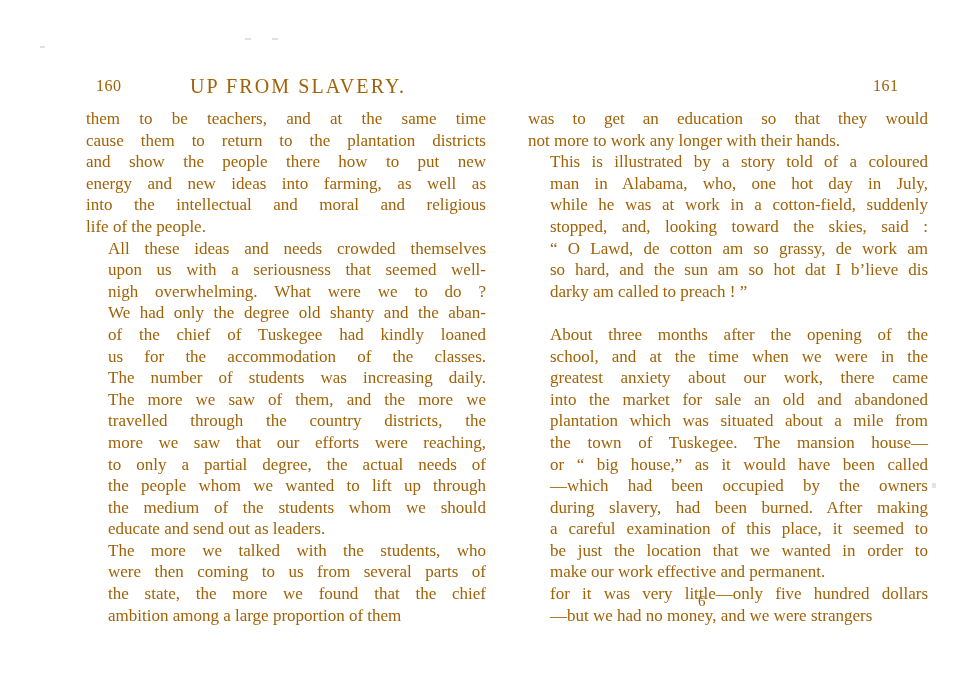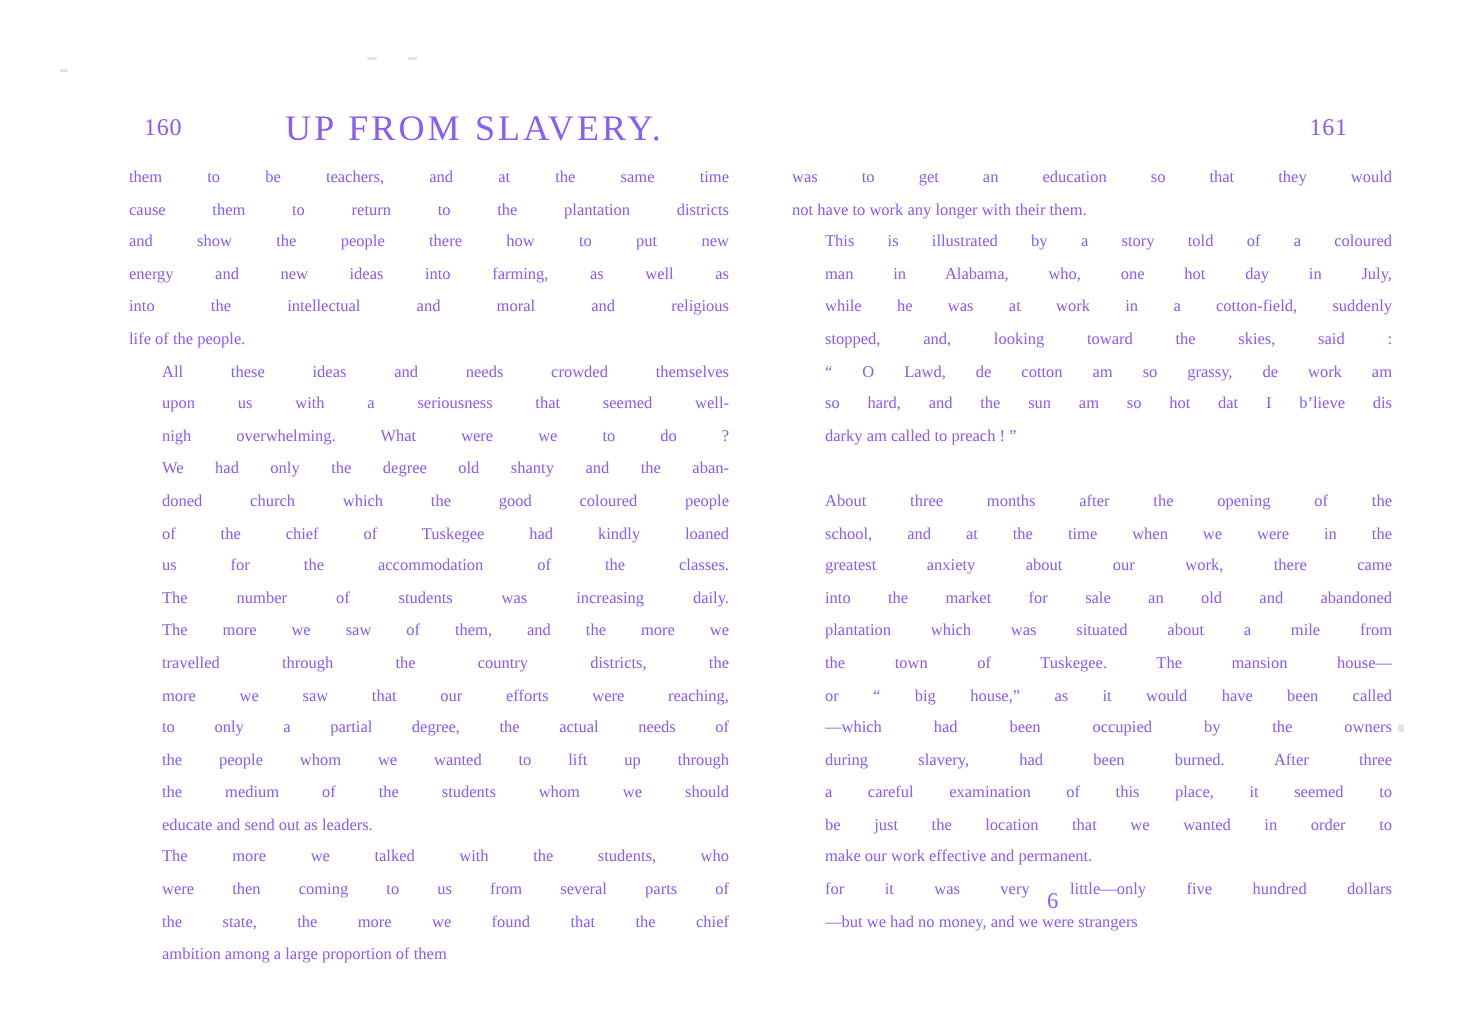--- a/index.html
+++ b/index.html
@@ -7,21 +7,21 @@
     padding: 0;
     background: #ffffff;
   }
   .page {
     position: relative;
     width: 980px;
     height: 675px;
     background: #ffffff;
     overflow: hidden;
     font-family: "Liberation Serif", "DejaVu Serif", serif;
-    color: #8b5cf6;
+    color: #a16207;
   }
 
   
   .speck {
     position: absolute;
     background: #c9c9c9;
     opacity: 0.55;
   }
   .speck-a { left: 40px;  top: 46px; width: 5px; height: 2px; }
   .speck-b { left: 245px; top: 38px; width: 6px; height: 2px; }
@@ -35,34 +35,34 @@
     top: 74px;
     height: 24px;
     line-height: 24px;
     white-space: nowrap;
   }
   .folio {
     font-size: 16px;
     letter-spacing: 0.5px;
   }
   .runtitle {
-    font-size: 24px;
+    font-size: 20px;
     letter-spacing: 2.1px;
   }
   .rh-left-folio  { left: 96px; }
   .rh-left-title  { left: 190px; }
   .rh-right-title { left: 625px; }
   .rh-right-folio { left: 873px; }
 
   
   .col {
     position: absolute;
     top: 108px;
     width: 400px;
-    font-size: 11px;
+    font-size: 17px;
     line-height: 21.6px;
     text-align: justify;
     text-align-last: left;
   }
   .col-left  { left: 86px; }
   .col-right { left: 528px; }
 
   .col p {
     margin: 0;
   }
@@ -116,21 +116,20 @@
         <span class="line j">and show the people there how to put new</span>
         <span class="line j">energy and new ideas into farming, as well as</span>
         <span class="line j">into the intellectual and moral and religious</span>
         <span class="line">life of the people.</span>
       </p>
       <p class="indent">
         <span class="line j">All these ideas and needs crowded themselves</span>
         <span class="line j">upon us with a seriousness that seemed well-</span>
         <span class="line j">nigh overwhelming.    What were we to do ?</span>
         <span class="line j">We had only the degree old shanty and the aban-</span>
-        <span class="line j">doned church which the good coloured people</span>
         <span class="line j">of the chief of Tuskegee had kindly loaned</span>
         <span class="line j">us for the accommodation of the classes.</span>
         <span class="line j">The number of students was increasing daily.</span>
         <span class="line j">The more we saw of them, and the more we</span>
         <span class="line j">travelled through the country districts, the</span>
         <span class="line j">more we saw that our efforts were reaching,</span>
         <span class="line j">to only a partial degree, the actual needs of</span>
         <span class="line j">the people whom we wanted to lift up through</span>
         <span class="line j">the medium of the students whom we should</span>
         <span class="line">educate and send out as leaders.</span>
@@ -138,41 +137,41 @@
       <p class="indent">
         <span class="line j">The more we talked with the students, who</span>
         <span class="line j">were then coming to us from several parts of</span>
         <span class="line j">the state, the more we found that the chief</span>
         <span class="line">ambition among a large proportion of them</span>
       </p>
     </div>
   <div class="col col-right" id="col-right">
       <p>
         <span class="line j">was to get an education so that they would</span>
-        <span class="line">not have to work any longer with their them.</span>
+        <span class="line">not more to work any longer with their hands.</span>
       </p>
       <p class="indent">
         <span class="line j">This is illustrated by a story told of a coloured</span>
         <span class="line j">man in Alabama, who, one hot day in July,</span>
         <span class="line j">while he was at work in a cotton-field, suddenly</span>
         <span class="line j">stopped, and, looking toward the skies, said :</span>
         <span class="line j">“ O Lawd, de cotton am so grassy, de work am</span>
         <span class="line j">so hard, and the sun am so hot dat I b’lieve dis</span>
         <span class="line">darky am called to preach ! ”</span>
       </p>
       <p class="indent gap-before">
         <span class="line j">About three months after the opening of the</span>
         <span class="line j">school, and at the time when we were in the</span>
         <span class="line j">greatest anxiety about our work, there came</span>
         <span class="line j">into the market for sale an old and abandoned</span>
         <span class="line j">plantation which was situated about a mile from</span>
         <span class="line j">the town of Tuskegee.   The mansion house—</span>
         <span class="line j">or “ big house,” as it would have been called</span>
         <span class="line j">—which had been occupied by the owners</span>
-        <span class="line j">during slavery, had been burned.   After three</span>
+        <span class="line j">during slavery, had been burned.   After making</span>
         <span class="line j">a careful examination of this place, it seemed to</span>
         <span class="line j">be just the location that we wanted in order to</span>
         <span class="line">make our work effective and permanent.</span>
       </p>
       <p class="indent">
         <span class="line j">for it was very little—only five hundred dollars</span>
         <span class="line">—but we had no money, and we were strangers</span>
       </p>
     </div>
 

